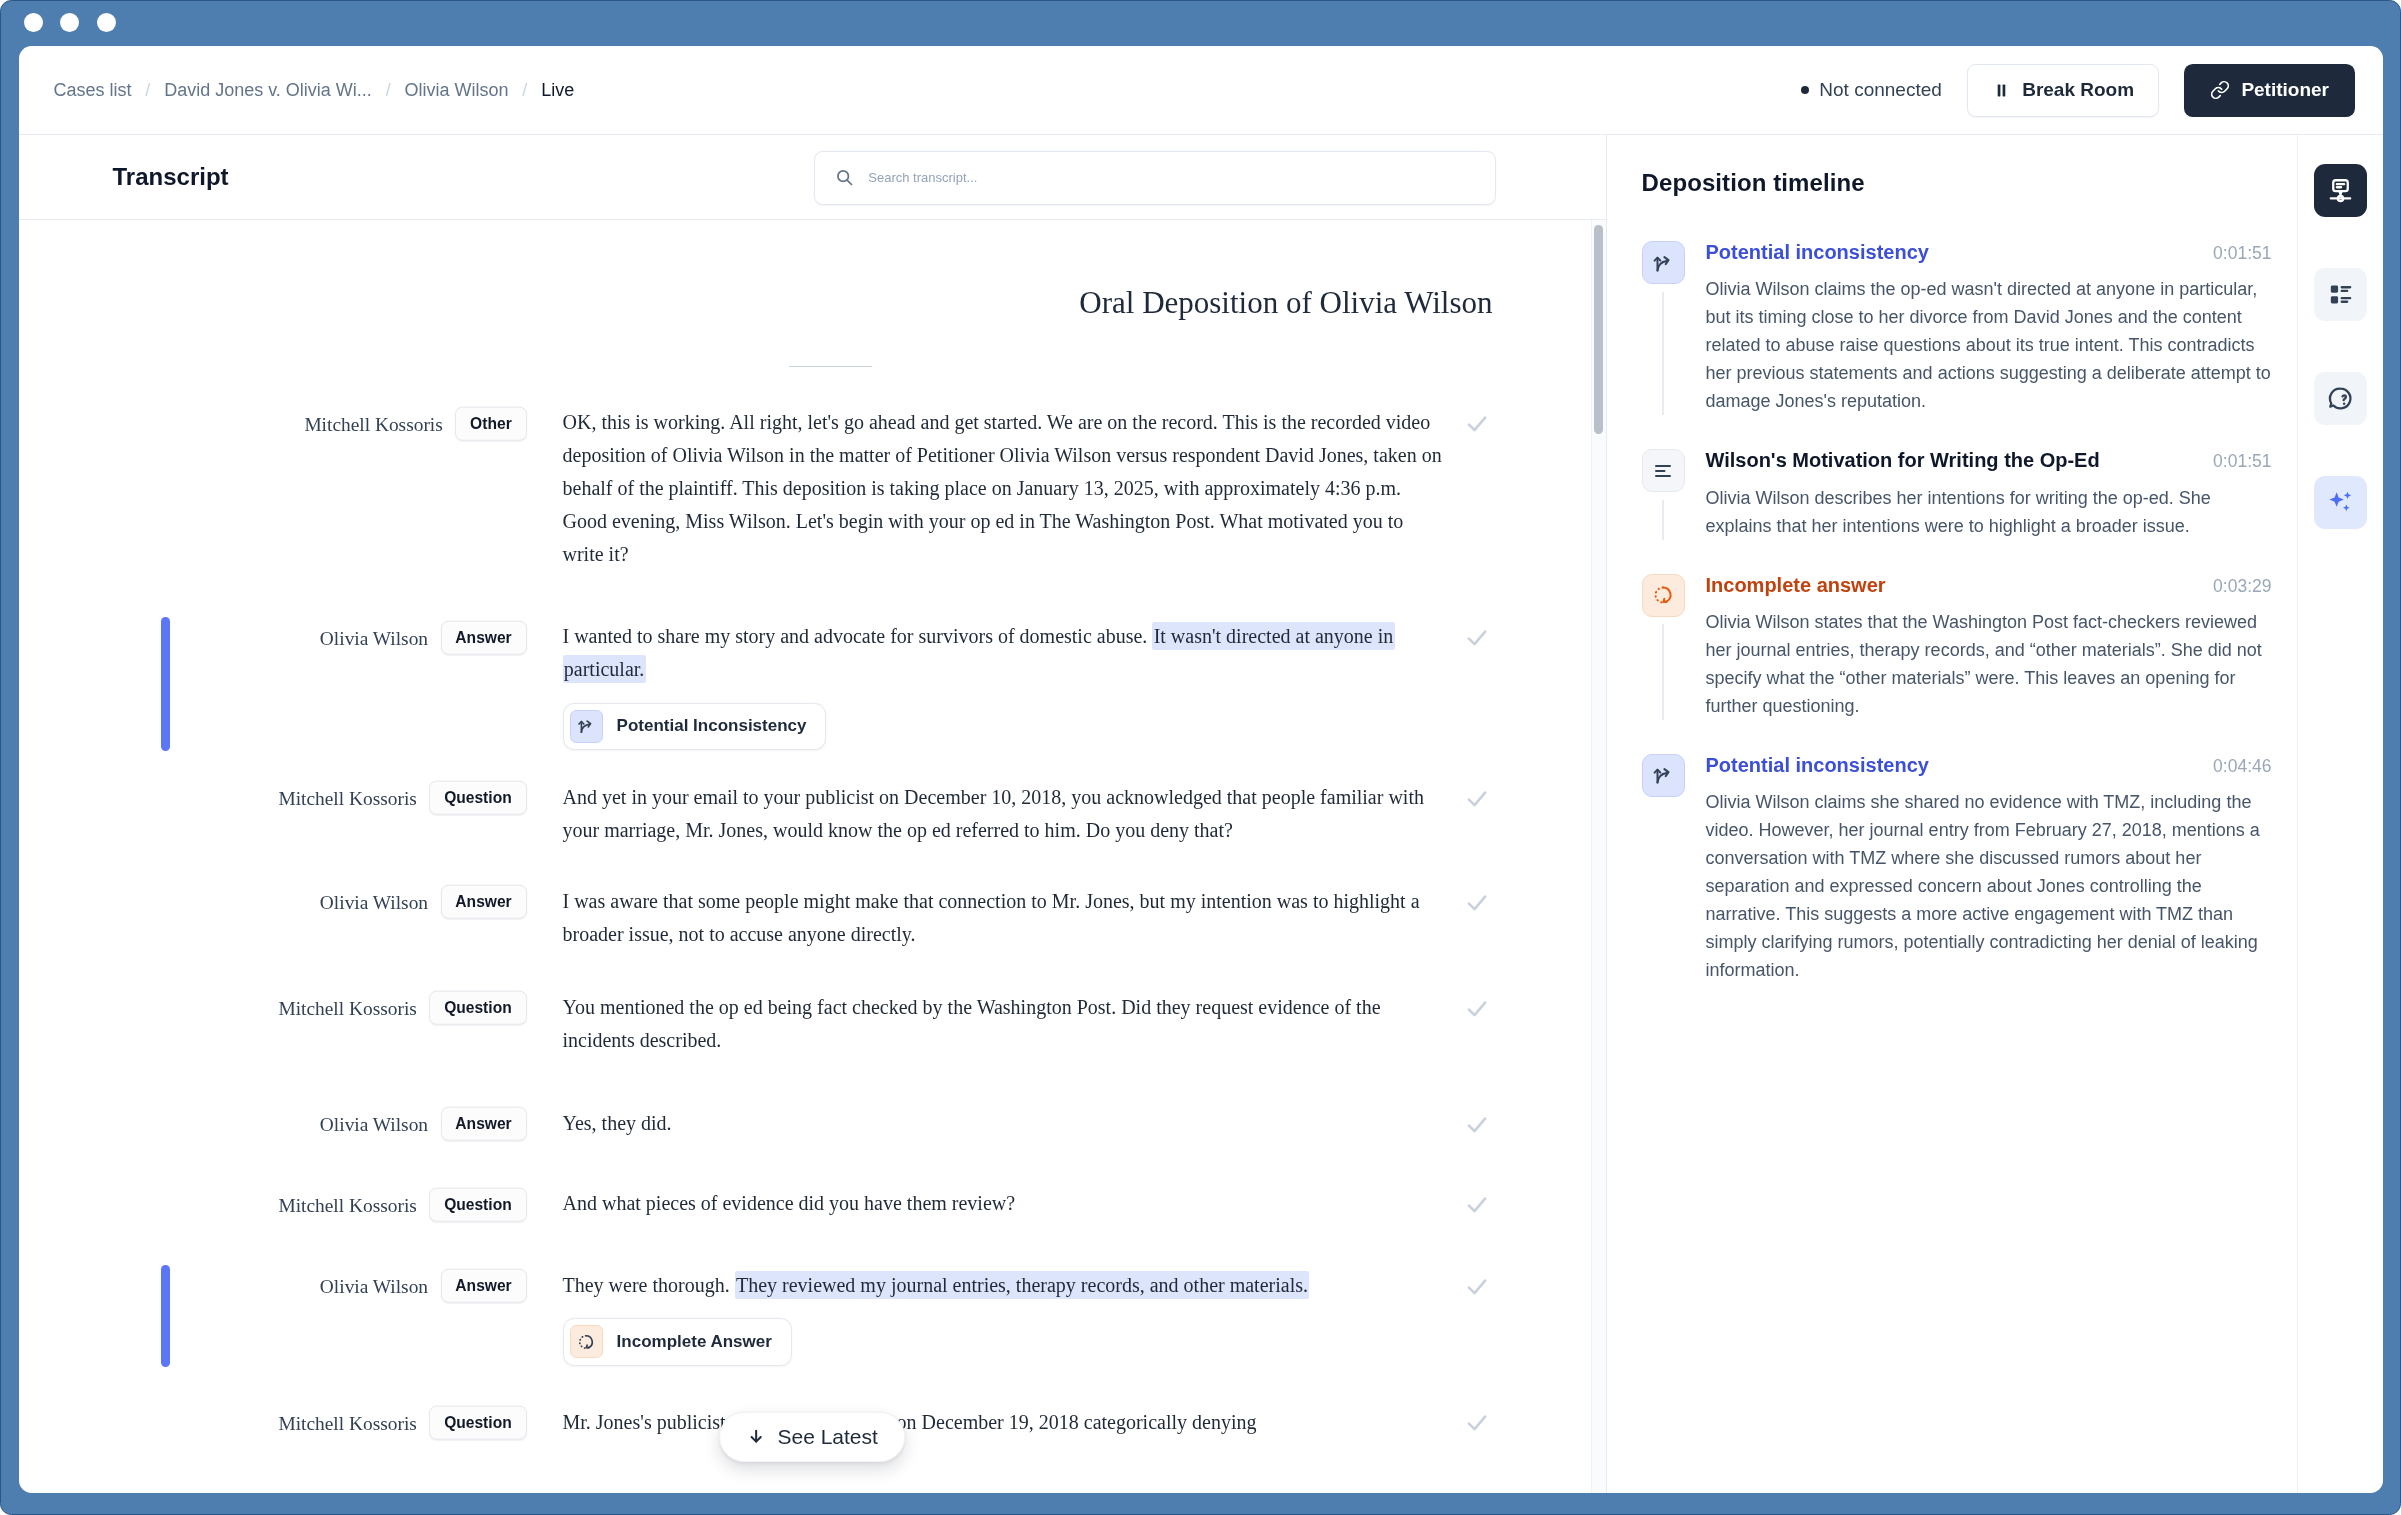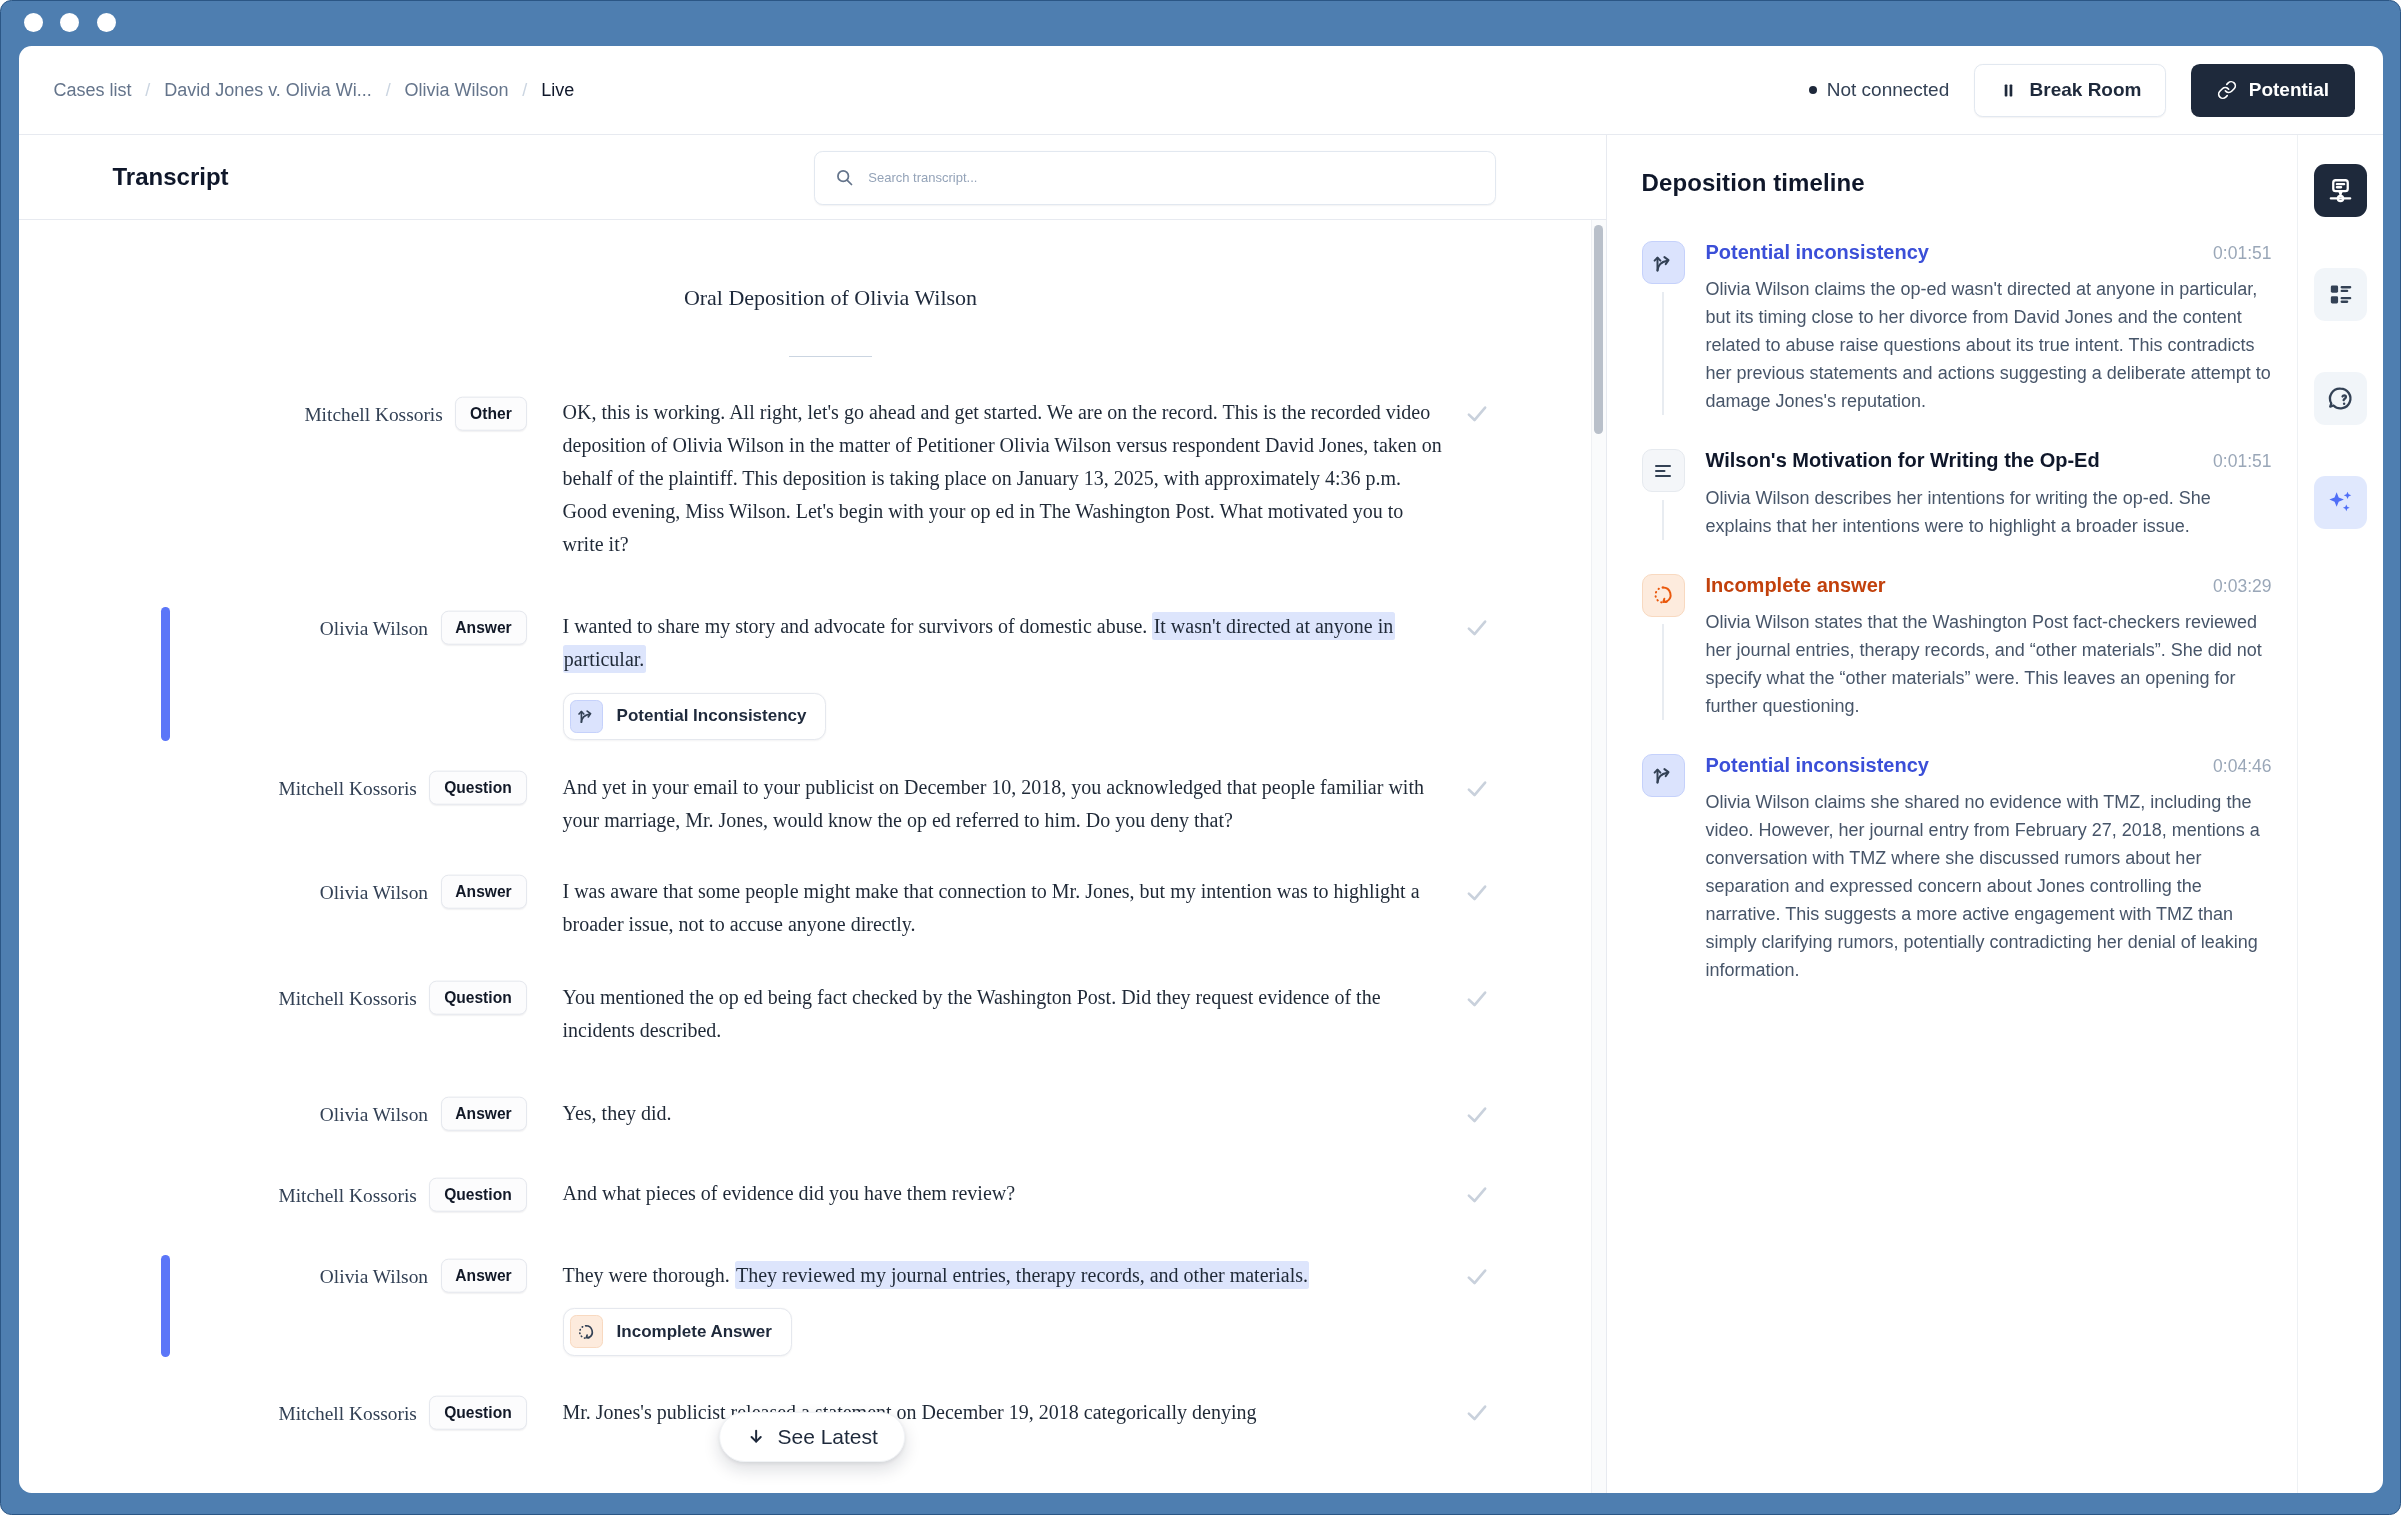--- a/index.html
+++ b/index.html
@@ -33,21 +33,21 @@
   .btn-primary{background:var(--navy);color:#fff;padding:0 25px}
   
   .main{flex:1;display:flex;min-height:0}
   .transcript-panel{width:1588px;flex:0 0 1588px;border-right:0.6px solid var(--line);display:flex;flex-direction:column;min-height:0}
   .panel-header{height:85px;flex:0 0 85px;border-bottom:0.6px solid var(--line);position:relative;display:flex;align-items:center;padding-left:94px}
   .panel-header h1{font-size:24px;font-weight:700;color:var(--ink)}
   .search{position:absolute;left:795px;top:15.6px;width:682px;height:54px;border:0.6px solid #E2E8F0;border-radius:8.8px;background:#fff;display:flex;align-items:center;padding:0 19px;gap:13.8px;box-shadow:0 0.6px 1.3px rgba(16,24,40,.05)}
   .search input{border:none;outline:none;flex:1;font-size:13px;color:var(--slate);font-family:var(--sans)}
   .search input::placeholder{color:var(--muted)}
   .t-body{flex:1;position:relative;overflow:hidden;padding:60px 113px 0 150px}
-  .doc-title{font-family:var(--serif);font-size:22px;font-weight:500;color:var(--navy);text-align:center;margin-top:5px}
+  .doc-title{font-family:var(--serif);font-size:31px;font-weight:500;color:var(--navy);text-align:right;margin-top:5px}
   .title-divider{width:83px;height:1.3px;background:#CBD5E1;margin:45px auto 39px auto}
   .entry{display:grid;grid-template-columns:358px 902px 27.5px;column-gap:17px;position:relative}
   .entry .speaker{display:flex;justify-content:flex-end;align-items:flex-start;gap:12.5px;padding-top:1.3px;padding-right:0}
   .speaker-name{font-family:var(--serif);font-size:19.4px;color:#334155;line-height:33px;white-space:nowrap}
   .badge{height:34px;display:inline-flex;align-items:center;padding:0 13.8px;border:0.6px solid #E5E8EE;background:#FCFCFD;border-radius:7.5px;font-size:15.6px;font-weight:600;color:#111827;box-shadow:0 0.6px 1.3px rgba(16,24,40,.06);margin-top:0;transform:translateY(-1.3px)}
   .entry .text{font-family:var(--serif);font-size:20px;color:#1F2937;line-height:33px;padding-left:19px}
   .t-hl{background:var(--hl);border-radius:2.5px;padding:3.1px 1.3px;box-decoration-break:clone;-webkit-box-decoration-break:clone}
   .entry .checkcell{display:flex;justify-content:flex-end;align-items:flex-start;padding-top:3.8px}
   .check-icon{width:26px;height:26px;stroke:var(--check);stroke-width:2.4;fill:none;stroke-linecap:round;stroke-linejoin:round}
   .entry.accent::before{content:"";position:absolute;left:-7.5px;top:-3.8px;bottom:-1.3px;width:8.8px;border-radius:4.4px;background:var(--accent)}
@@ -123,21 +123,21 @@
               <rect x="7.2" y="4.5" width="3.4" height="15" rx="1" fill="#1E293B"></rect>
               <rect x="13.4" y="4.5" width="3.4" height="15" rx="1" fill="#1E293B"></rect>
             </svg>
           <span>Break Room</span>
         </button>
         <button class="btn btn-primary">
           <svg viewBox="0 0 24 24" width="20" height="20" fill="none" stroke="#fff" stroke-width="2" stroke-linecap="round" stroke-linejoin="round">
               <path d="M10 13a5 5 0 0 0 7.54.54l3-3a5 5 0 0 0-7.07-7.07l-1.72 1.71"></path>
               <path d="M14 11a5 5 0 0 0-7.54-.54l-3 3a5 5 0 0 0 7.07 7.07l1.71-1.71"></path>
             </svg>
-          <span>Potential</span>
+          <span>Petitioner</span>
         </button>
       </div>
     </div>
 
     <div class="main">
       <section class="transcript-panel">
         <div class="panel-header">
           <h1>Transcript</h1>
           <div class="search">
             <svg viewBox="0 0 24 24" width="21" height="21" fill="none" stroke="#64748B" stroke-width="2" stroke-linecap="round">

